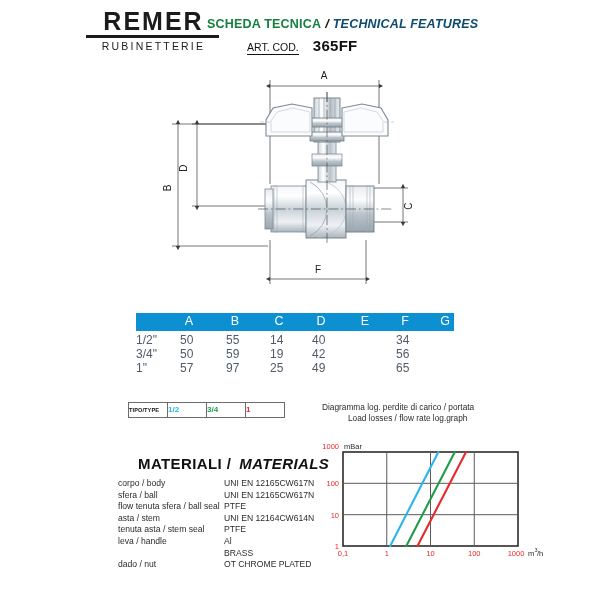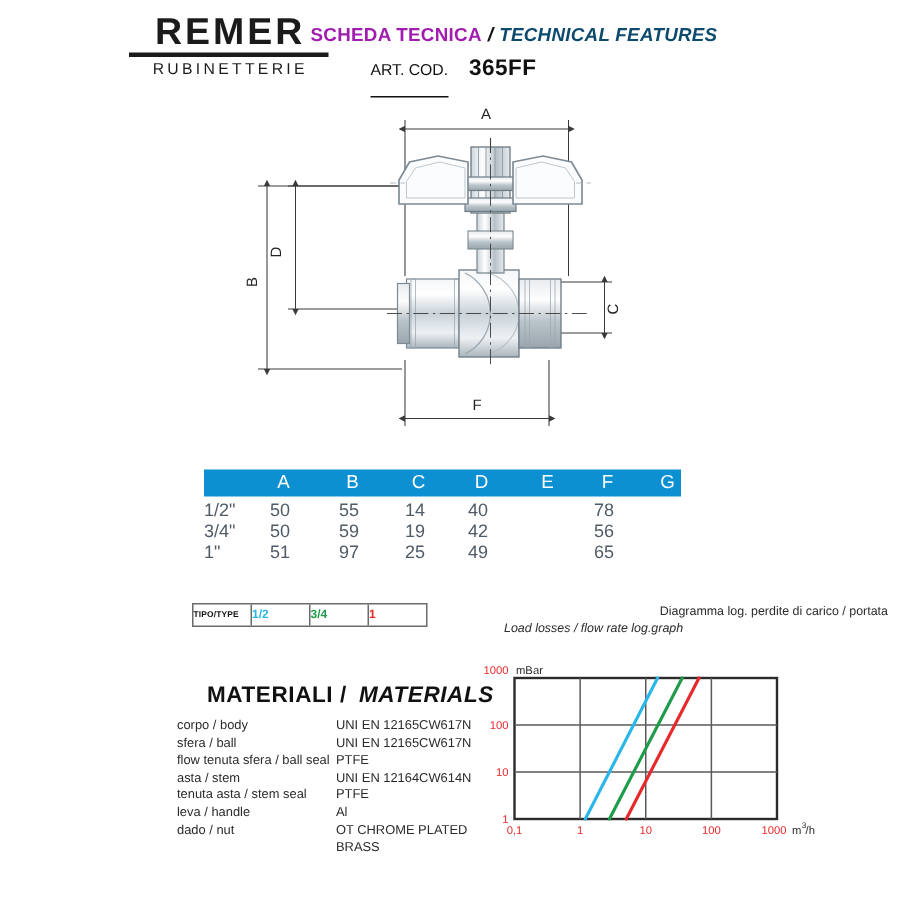--- a/index.html
+++ b/index.html
@@ -20,25 +20,25 @@
     font-family:"Liberation Sans", sans-serif;
     font-size:25px;font-weight:bold;letter-spacing:2.0px;
     color:#1b1b1b;line-height:26px;
   }
   .logo-rule{width:133px;height:2.5px;background:#1b1b1b;margin:1px 0 2px 0;}
   .logo-sub{
     font-size:10.5px;letter-spacing:2.2px;color:#1b1b1b;
     line-height:12px;font-weight:normal;
   }
   .hdr-line1{position:absolute;left:207px;top:14px;white-space:nowrap;}
-  .hdr-it{font-size:12.5px;font-weight:bold;letter-spacing:.2px;color:#a21caf;}
+  .hdr-it{font-size:12.5px;font-weight:bold;letter-spacing:.2px;color:#15803d;}
   .hdr-slash{font-size:13px;font-weight:bold;font-style:italic;margin:0 4px;color:#111;}
   .hdr-en{font-size:12.5px;font-weight:bold;font-style:italic;letter-spacing:.2px;color:#0c4a6e;}
   .hdr-line2{position:absolute;left:247px;top:37px;white-space:nowrap;}
-  .artcod{font-size:10.5px;color:#111;border-bottom:1px solid #111;padding-bottom:11px;}
+  .artcod{font-size:10.5px;color:#111;border-bottom:1px solid #111;padding-bottom:1px;}
   .artnum{font-size:15px;font-weight:bold;color:#111;margin-left:14px;letter-spacing:.3px;}
 
   
   .drawing{position:absolute;left:160px;top:62px;width:260px;height:230px;}
   .drawing svg{display:block;}
 
   
   .dimtable{position:absolute;left:136px;top:313px;width:318px;}
   .dt-head{
     background:#0c90d1;height:18px;position:relative;
@@ -76,22 +76,22 @@
   }
   .mat-title .en{font-style:italic;margin-left:8px;}
   .mat-list{position:absolute;left:106px;top:478px;width:250px;}
   .mat-row{position:relative;height:11.6px;font-size:8.6px;color:#2b2b2b;}
   .mat-k{position:absolute;left:12px;top:0;white-space:nowrap;}
   .mat-v{position:absolute;left:118px;top:0;white-space:nowrap;}
   .mat-v2{position:absolute;left:118px;top:0;white-space:nowrap;}
 
   
   .graph-title{position:absolute;left:322px;top:402px;width:270px;}
-  .gt1{font-size:8.3px;color:#2b2b2b;line-height:11px;text-align:right;}
-  .gt2{font-size:8.3px;color:#2b2b2b;font-style:italic;line-height:11px;margin-left:14px;}
+  .gt1{font-size:8.3px;color:#2b2b2b;line-height:11px;}
+  .gt2{font-size:8.3px;color:#2b2b2b;line-height:11px;margin-left:26px;}
   .graph{position:absolute;left:313px;top:438px;width:285px;height:125px;}
   .graph svg{display:block;}
 </style>
 </head>
 <body>
 
 <div class="page">
 
   <div class="header">
     <div class="logo">
@@ -233,36 +233,36 @@
       <span style="left:294px">G</span>
     </div>
     <div class="dt-body">
       <div class="dt-row">
         <span class="dt-size">1/2"</span>
         <span style="left:44px">50</span>
         <span style="left:90px">55</span>
         <span style="left:134px">14</span>
         <span style="left:176px">40</span>
         <span style="left:220px"></span>
-        <span style="left:260px">78</span>
+        <span style="left:260px">34</span>
         <span style="left:300px"></span>
       </div>
       <div class="dt-row">
         <span class="dt-size">3/4"</span>
         <span style="left:44px">50</span>
         <span style="left:90px">59</span>
         <span style="left:134px">19</span>
         <span style="left:176px">42</span>
         <span style="left:220px"></span>
         <span style="left:260px">56</span>
         <span style="left:300px"></span>
       </div>
       <div class="dt-row">
         <span class="dt-size">1"</span>
-        <span style="left:44px">51</span>
+        <span style="left:44px">57</span>
         <span style="left:90px">97</span>
         <span style="left:134px">25</span>
         <span style="left:176px">49</span>
         <span style="left:220px"></span>
         <span style="left:260px">65</span>
         <span style="left:300px"></span>
       </div>
     </div>
   </div>
 
@@ -295,26 +295,26 @@
     </div>
     <div class="mat-row">
       <span class="mat-k">tenuta asta / stem seal</span>
       <span class="mat-v">PTFE</span>
     </div>
     <div class="mat-row">
       <span class="mat-k">leva  / handle</span>
       <span class="mat-v">Al</span>
     </div>
     <div class="mat-row">
+      <span class="mat-k"></span>
+      <span class="mat-v2">BRASS</span>
+    </div>
+    <div class="mat-row">
       <span class="mat-k">dado / nut</span>
       <span class="mat-v">OT  CHROME PLATED</span>
-    </div>
-    <div class="mat-row">
-      <span class="mat-k"></span>
-      <span class="mat-v2">BRASS</span>
     </div>
   </div>
 
   <div class="graph-title">
     <div class="gt1">Diagramma log. perdite di carico / portata</div>
     <div class="gt2">Load losses / flow rate log.graph</div>
   </div>
 
   <div class="graph">
     <svg width="285" height="125" viewBox="0 0 285 125" xmlns="http://www.w3.org/2000/svg">

